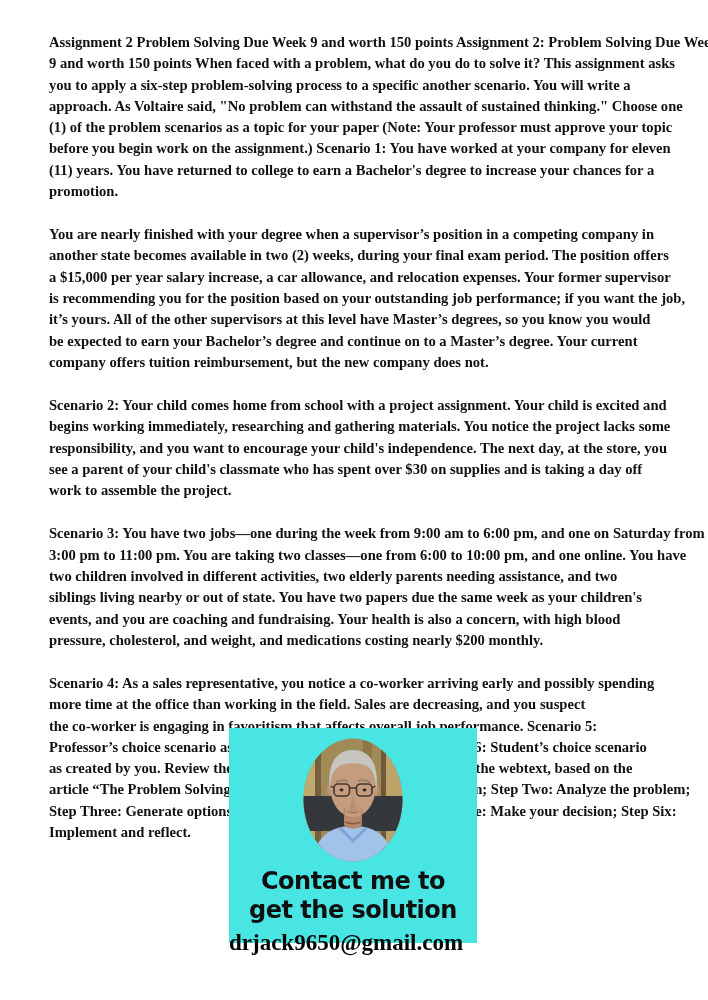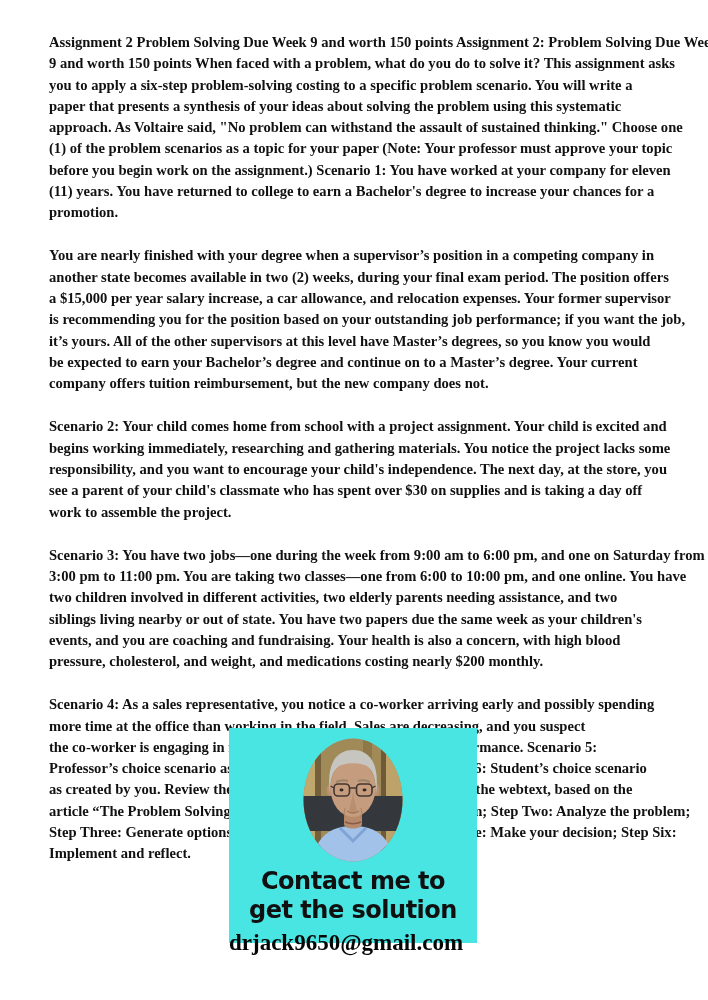--- a/index.html
+++ b/index.html
@@ -35,22 +35,21 @@
     font-weight:bold; font-size:23px; color:#060606;
   }
 </style>
 </head>
 <body>
 
 <div class="doc">
   <div class="para">
     <div class="line">Assignment 2 Problem Solving Due Week 9 and worth 150 points Assignment 2: Problem Solving Due Week</div>
     <div class="line">9 and worth 150 points When faced with a problem, what do you do to solve it? This assignment asks</div>
-    <div class="line">you to apply a six-step problem-solving costing to a specific problem scenario. You will write a</div>
-    <div class="line">paper that presents a synthesis of your ideas about solving the problem using this systematic</div>
+    <div class="line">you to apply a six-step problem-solving process to a specific another scenario. You will write a</div>
     <div class="line">approach. As Voltaire said, "No problem can withstand the assault of sustained thinking." Choose one</div>
     <div class="line">(1) of the problem scenarios as a topic for your paper (Note: Your professor must approve your topic</div>
     <div class="line">before you begin work on the assignment.) Scenario 1: You have worked at your company for eleven</div>
     <div class="line">(11) years. You have returned to college to earn a Bachelor's degree to increase your chances for a</div>
     <div class="line">promotion.</div>
   </div>
   <div class="para">
     <div class="line">You are nearly finished with your degree when a supervisor’s position in a competing company in</div>
     <div class="line">another state becomes available in two (2) weeks, during your final exam period. The position offers</div>
     <div class="line">a $15,000 per year salary increase, a car allowance, and relocation expenses. Your former supervisor</div>

